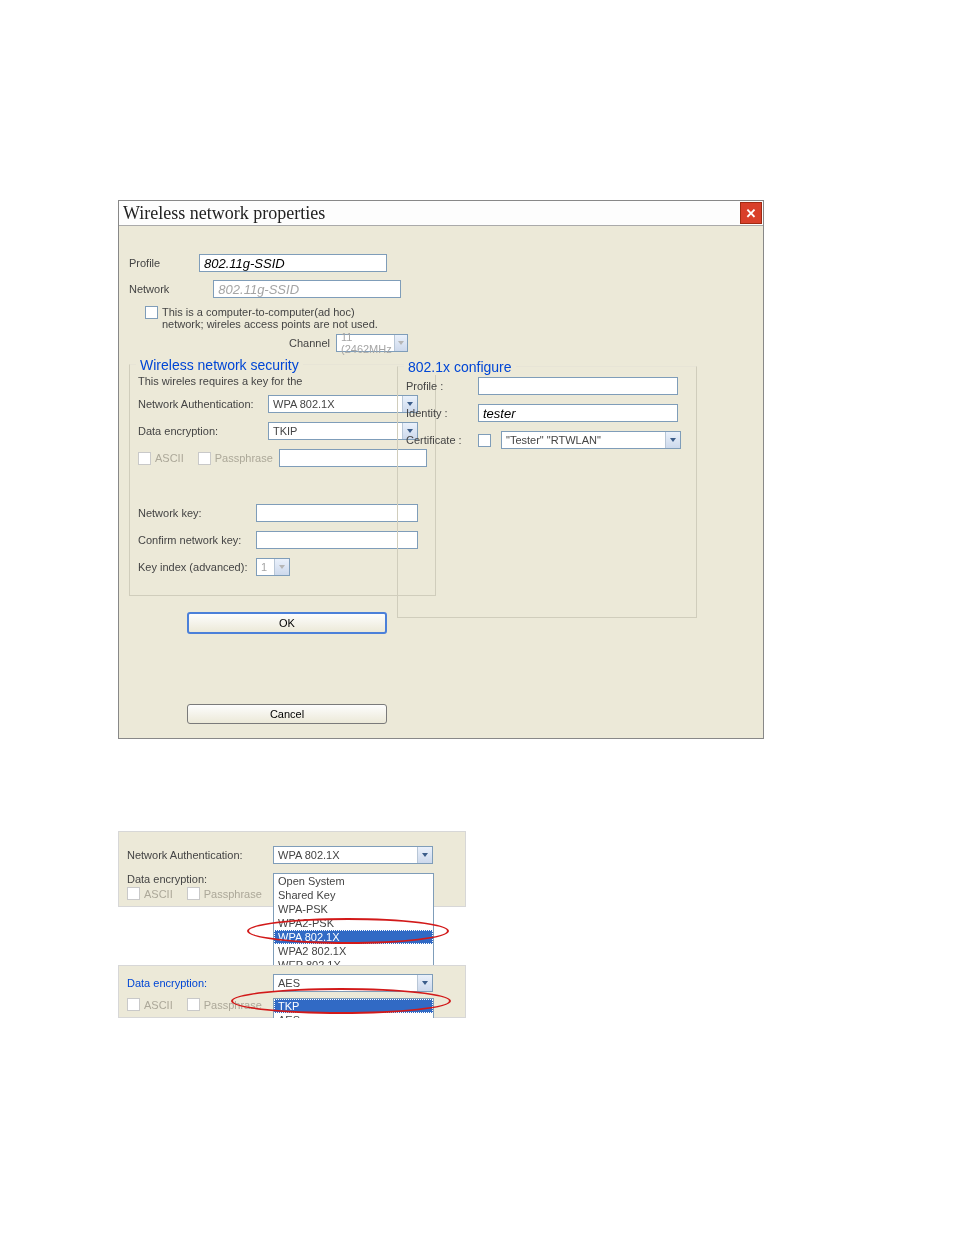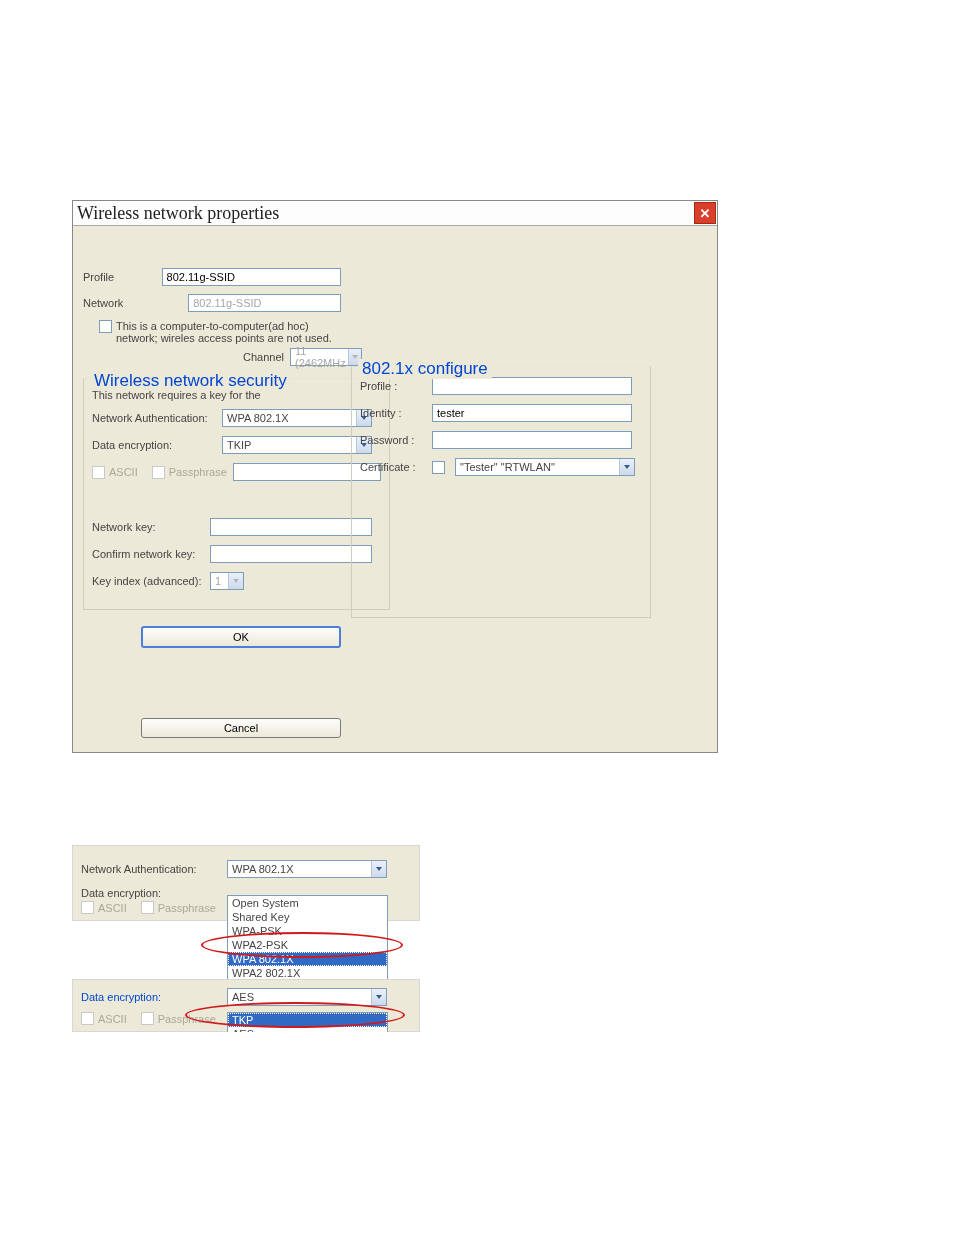--- a/index.html
+++ b/index.html
@@ -5,21 +5,21 @@
     body {
       margin: 0;
       padding: 0;
       background: #ffffff;
       font-family: Tahoma, Arial, sans-serif;
       font-size: 11px;
       color: #444;
       width: 954px;
     }
     .page {
-      padding: 200px 0 0 72px;
+      padding: 200px 0 0 118px;
     }
     .dialog {
       width: 644px;
       border: 1px solid #888;
       position: relative;
     }
     .titlebar {
       background: #fdfdfd;
       border-bottom: 1px solid #aaa;
       height: 24px;
@@ -47,43 +47,43 @@
       margin-right: 1px;
     }
     .dlg-body {
       background: #ece9d8;
       padding: 28px 10px 10px 10px;
       display: flex;
       flex-wrap: wrap;
     }
     .left-col {
       width: 258px;
-      margin-top: 14px;
     }
     .right-col {
       width: 300px;
       margin-left: 10px;
     }
     .row {
       display: flex;
       align-items: center;
       margin-bottom: 8px;
     }
     .row .lbl {
       width: 78px;
       margin-right: 6px;
     }
     .txt {
       border: 1px solid #7f9db9;
       background: #fff;
       height: 18px;
       padding: 0 4px;
-      font-size: 11px;
+      font-size: 13px;
       font-family: inherit;
       box-sizing: border-box;
+      font-style: italic;
     }
     .txt.disabled {
       color: #a5a5a5;
       background: #fff;
     }
     .dropdown {
       border: 1px solid #7f9db9;
       background: #fff;
       height: 18px;
       display: flex;
@@ -130,21 +130,21 @@
       padding: 10px 8px;
       position: relative;
     }
     fieldset .legend {
       position: absolute;
       top: -8px;
       left: 6px;
       background: #ece9d8;
       padding: 0 4px;
       color: #0046d5;
-      font-size: 17px;
+      font-size: 14px;
     }
     .sec-row {
       display: flex;
       align-items: center;
       margin-bottom: 9px;
     }
     .sec-row .slbl {
       width: 130px;
     }
     .cfg-row {
@@ -240,21 +240,21 @@
         <div style="display:flex;align-items:center;margin:0 0 12px 160px">
           <span style="margin-right:6px">Channel</span>
           <div class="dropdown disabled" style="width:92px">
             <span>11 (2462MHz</span>
             <span class="arrow"></span>
           </div>
         </div>
 
         <fieldset>
           <span class="legend">Wireless network security</span>
-          <div style="margin-bottom:8px">This network requires a key for the</div>
+          <div style="margin-bottom:8px">This wireles requires a key for the</div>
           <div class="sec-row">
             <span class="slbl">Network Authentication:</span>
             <div class="dropdown" style="width:150px">
               <span>WPA 802.1X</span>
               <span class="arrow"></span>
             </div>
           </div>
           <div class="sec-row">
             <span class="slbl">Data encryption:</span>
             <div class="dropdown" style="width:150px">
@@ -299,24 +299,20 @@
           <span class="legend">802.1x configure</span>
           <div class="cfg-row">
             <span class="clbl">Profile :</span>
             <input class="txt" style="width: 200px;" disabled="">
           </div>
           <div class="cfg-row">
             <span class="clbl">Identity :</span>
             <input class="txt" style="width: 200px;" value="tester">
           </div>
           <div class="cfg-row">
-            <span class="clbl">Password :</span>
-            <input class="txt" style="width: 200px;" disabled="">
-          </div>
-          <div class="cfg-row">
             <span class="clbl">Certificate :</span>
             <span class="checkbox"></span>
             <div class="dropdown" style="width:180px;margin-left:6px">
               <span>"Tester" "RTWLAN"</span>
               <span class="arrow"></span>
             </div>
           </div>
         </fieldset>
       </div>
     </div>
@@ -333,21 +329,21 @@
     <div style="position:relative">
       <div class="sec-row" style="margin-bottom:2px">
         <span class="slbl" style="width:146px">Data encryption:</span>
       </div>
       <div class="sec-row disabled-text" style="margin-bottom:0">
         <span class="checkbox" style="border-color:#c9c9c9"></span>
         <span style="margin-right:14px">ASCII</span>
         <span class="checkbox" style="border-color:#c9c9c9"></span>
         <span>Passphrase</span>
       </div>
-      <div class="listbox" style="position:absolute;left:146px;top:8px;width:159px">
+      <div class="listbox" style="position:absolute;left:146px;top:0;width:159px">
         <div class="opt">Open System</div>
         <div class="opt">Shared Key</div>
         <div class="opt">WPA-PSK</div>
         <div class="opt">WPA2-PSK</div>
         <div class="opt sel">WPA 802.1X</div>
         <div class="opt">WPA2 802.1X</div>
         <div class="opt">WEP 802.1X</div>
       </div>
     </div>
     <div class="circle" style="left:128px;top:86px;width:198px;height:22px"></div>

